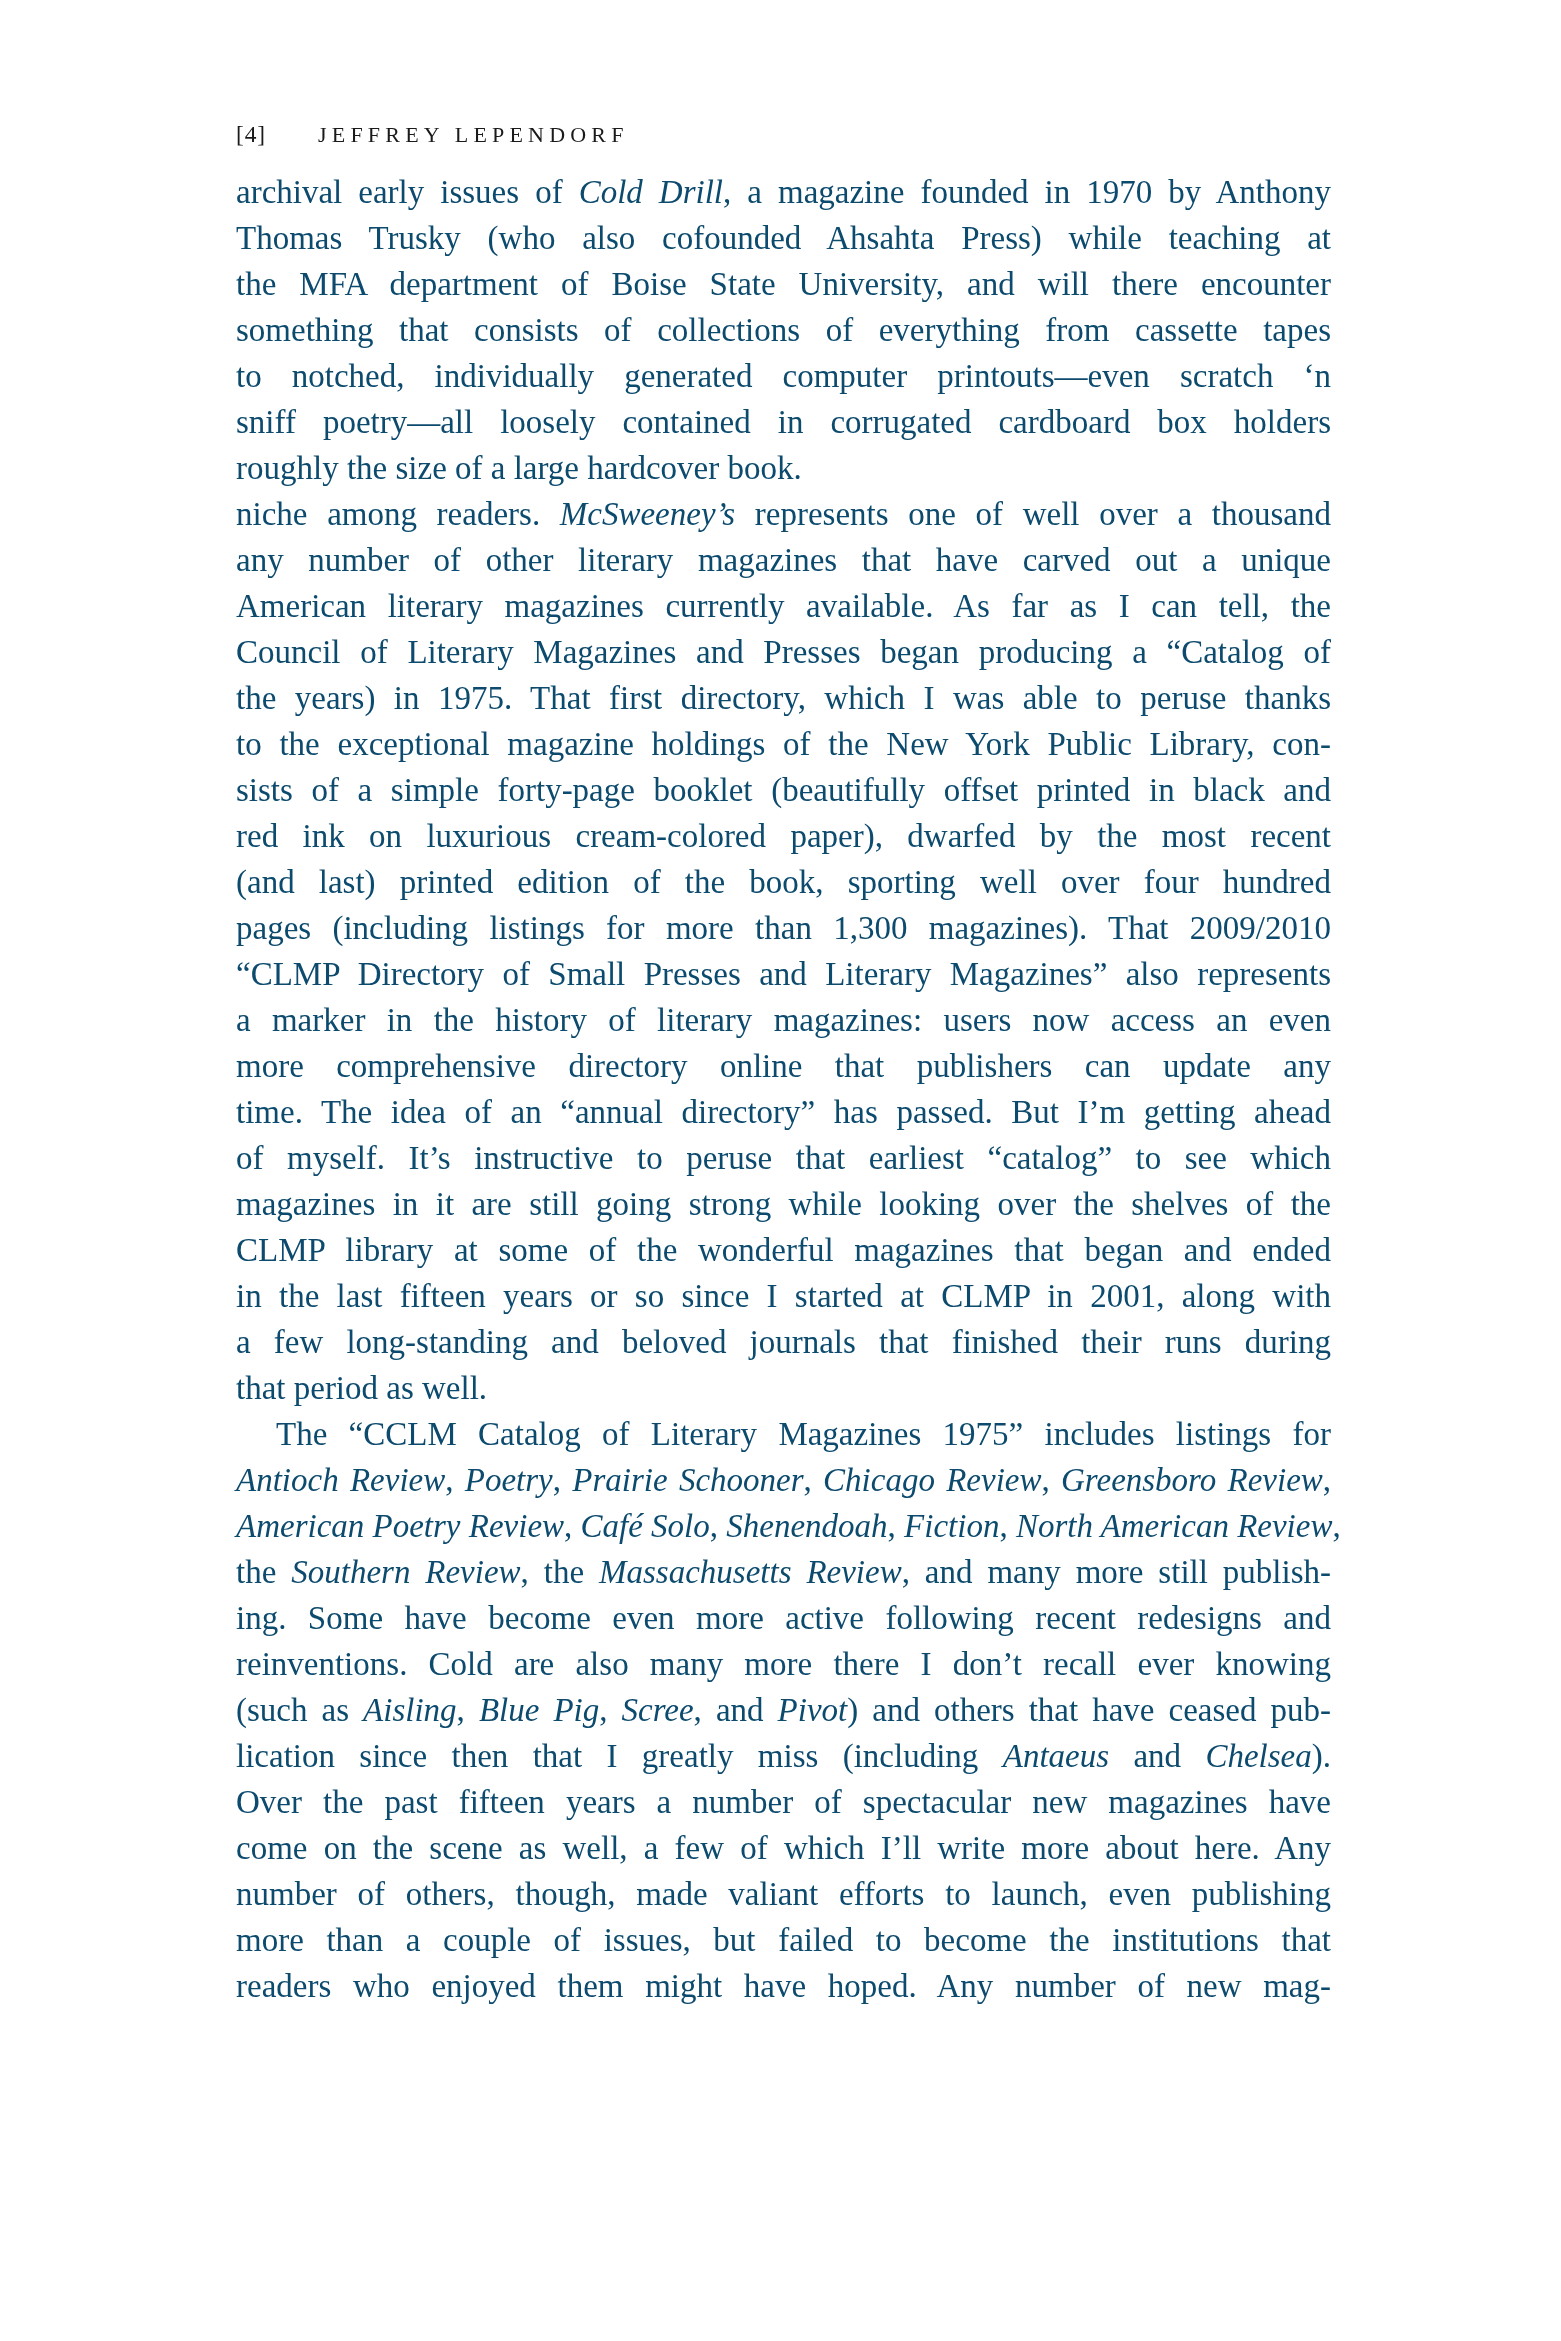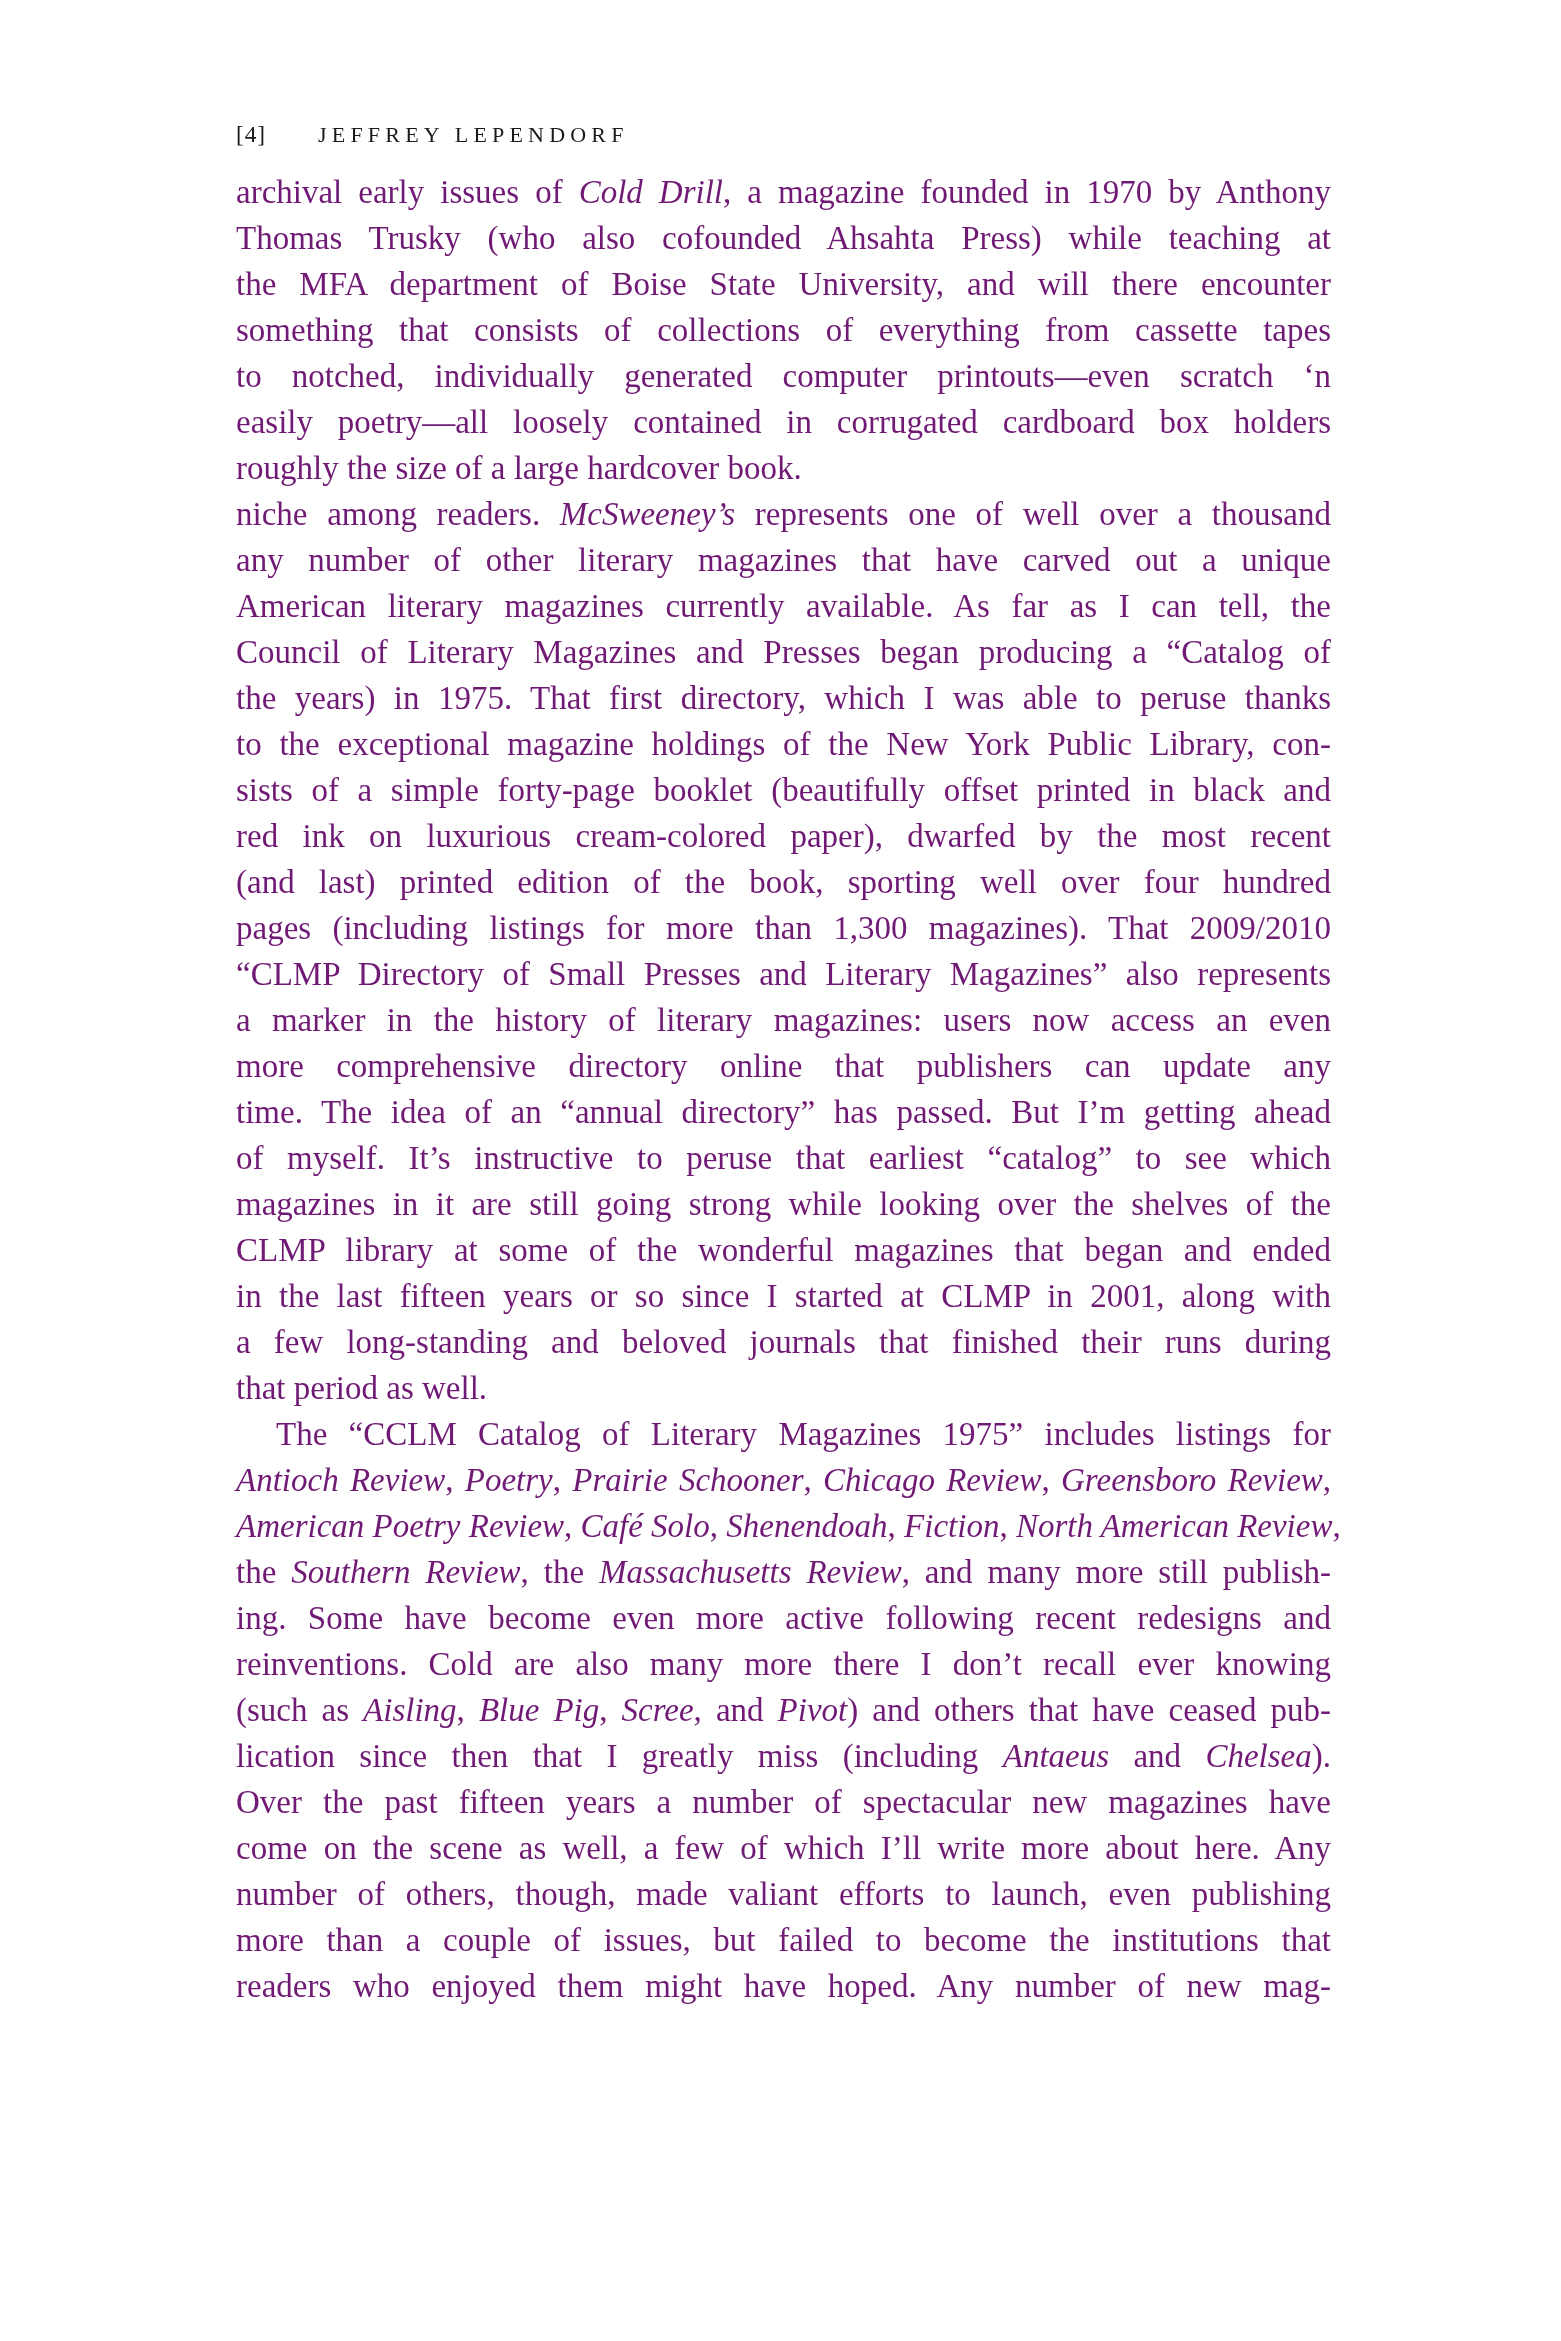--- a/index.html
+++ b/index.html
@@ -39,21 +39,21 @@
     font-size: 22px;
   }
   .body-text {
     position: absolute;
     left: 236px;
     top: 169px;
     width: 1095px;
     font-family: "Liberation Serif", serif;
     font-size: 33px;
     line-height: 46px;
-    color: #701a75;
+    color: #0c4a6e;
   }
   .line {
     display: block;
     height: 46px;
     white-space: nowrap;
     text-align: justify;
     text-align-last: justify;
     overflow: visible;
   }
   .line.last {
@@ -71,21 +71,21 @@
     <span class="folio">[4]</span>
     <span class="author">JEFFREY LEPENDORF</span>
   </div>
   <div class="body-text" id="body-text">
       <div>
         <span class="line"><span>archival early issues of </span><i>Cold Drill</i><span>, a magazine founded in 1970 by Anthony</span></span>
         <span class="line"><span>Thomas Trusky (who also cofounded Ahsahta Press) while teaching at</span></span>
         <span class="line"><span>the MFA department of Boise State University, and will there encounter</span></span>
         <span class="line"><span>something that consists of collections of everything from cassette tapes</span></span>
         <span class="line"><span>to notched, individually generated computer printouts—even scratch ‘n</span></span>
-        <span class="line"><span>easily poetry—all loosely contained in corrugated cardboard box holders</span></span>
+        <span class="line"><span>sniff poetry—all loosely contained in corrugated cardboard box holders</span></span>
         <span class="line last"><span>roughly the size of a large hardcover book.</span></span>
       </div>
       <div>
         <span class="line"><span>niche among readers. </span><i>McSweeney’s</i><span> represents one of well over a thousand</span></span>
         <span class="line"><span>any number of other literary magazines that have carved out a unique</span></span>
         <span class="line"><span>American literary magazines currently available. As far as I can tell, the</span></span>
         <span class="line"><span>Council of Literary Magazines and Presses began producing a “Catalog of</span></span>
         <span class="line"><span>the years) in 1975. That first directory, which I was able to peruse thanks</span></span>
         <span class="line"><span>to the exceptional magazine holdings of the New York Public Library, con-</span></span>
         <span class="line"><span>sists of a simple forty-page booklet (beautifully offset printed in black and</span></span>

